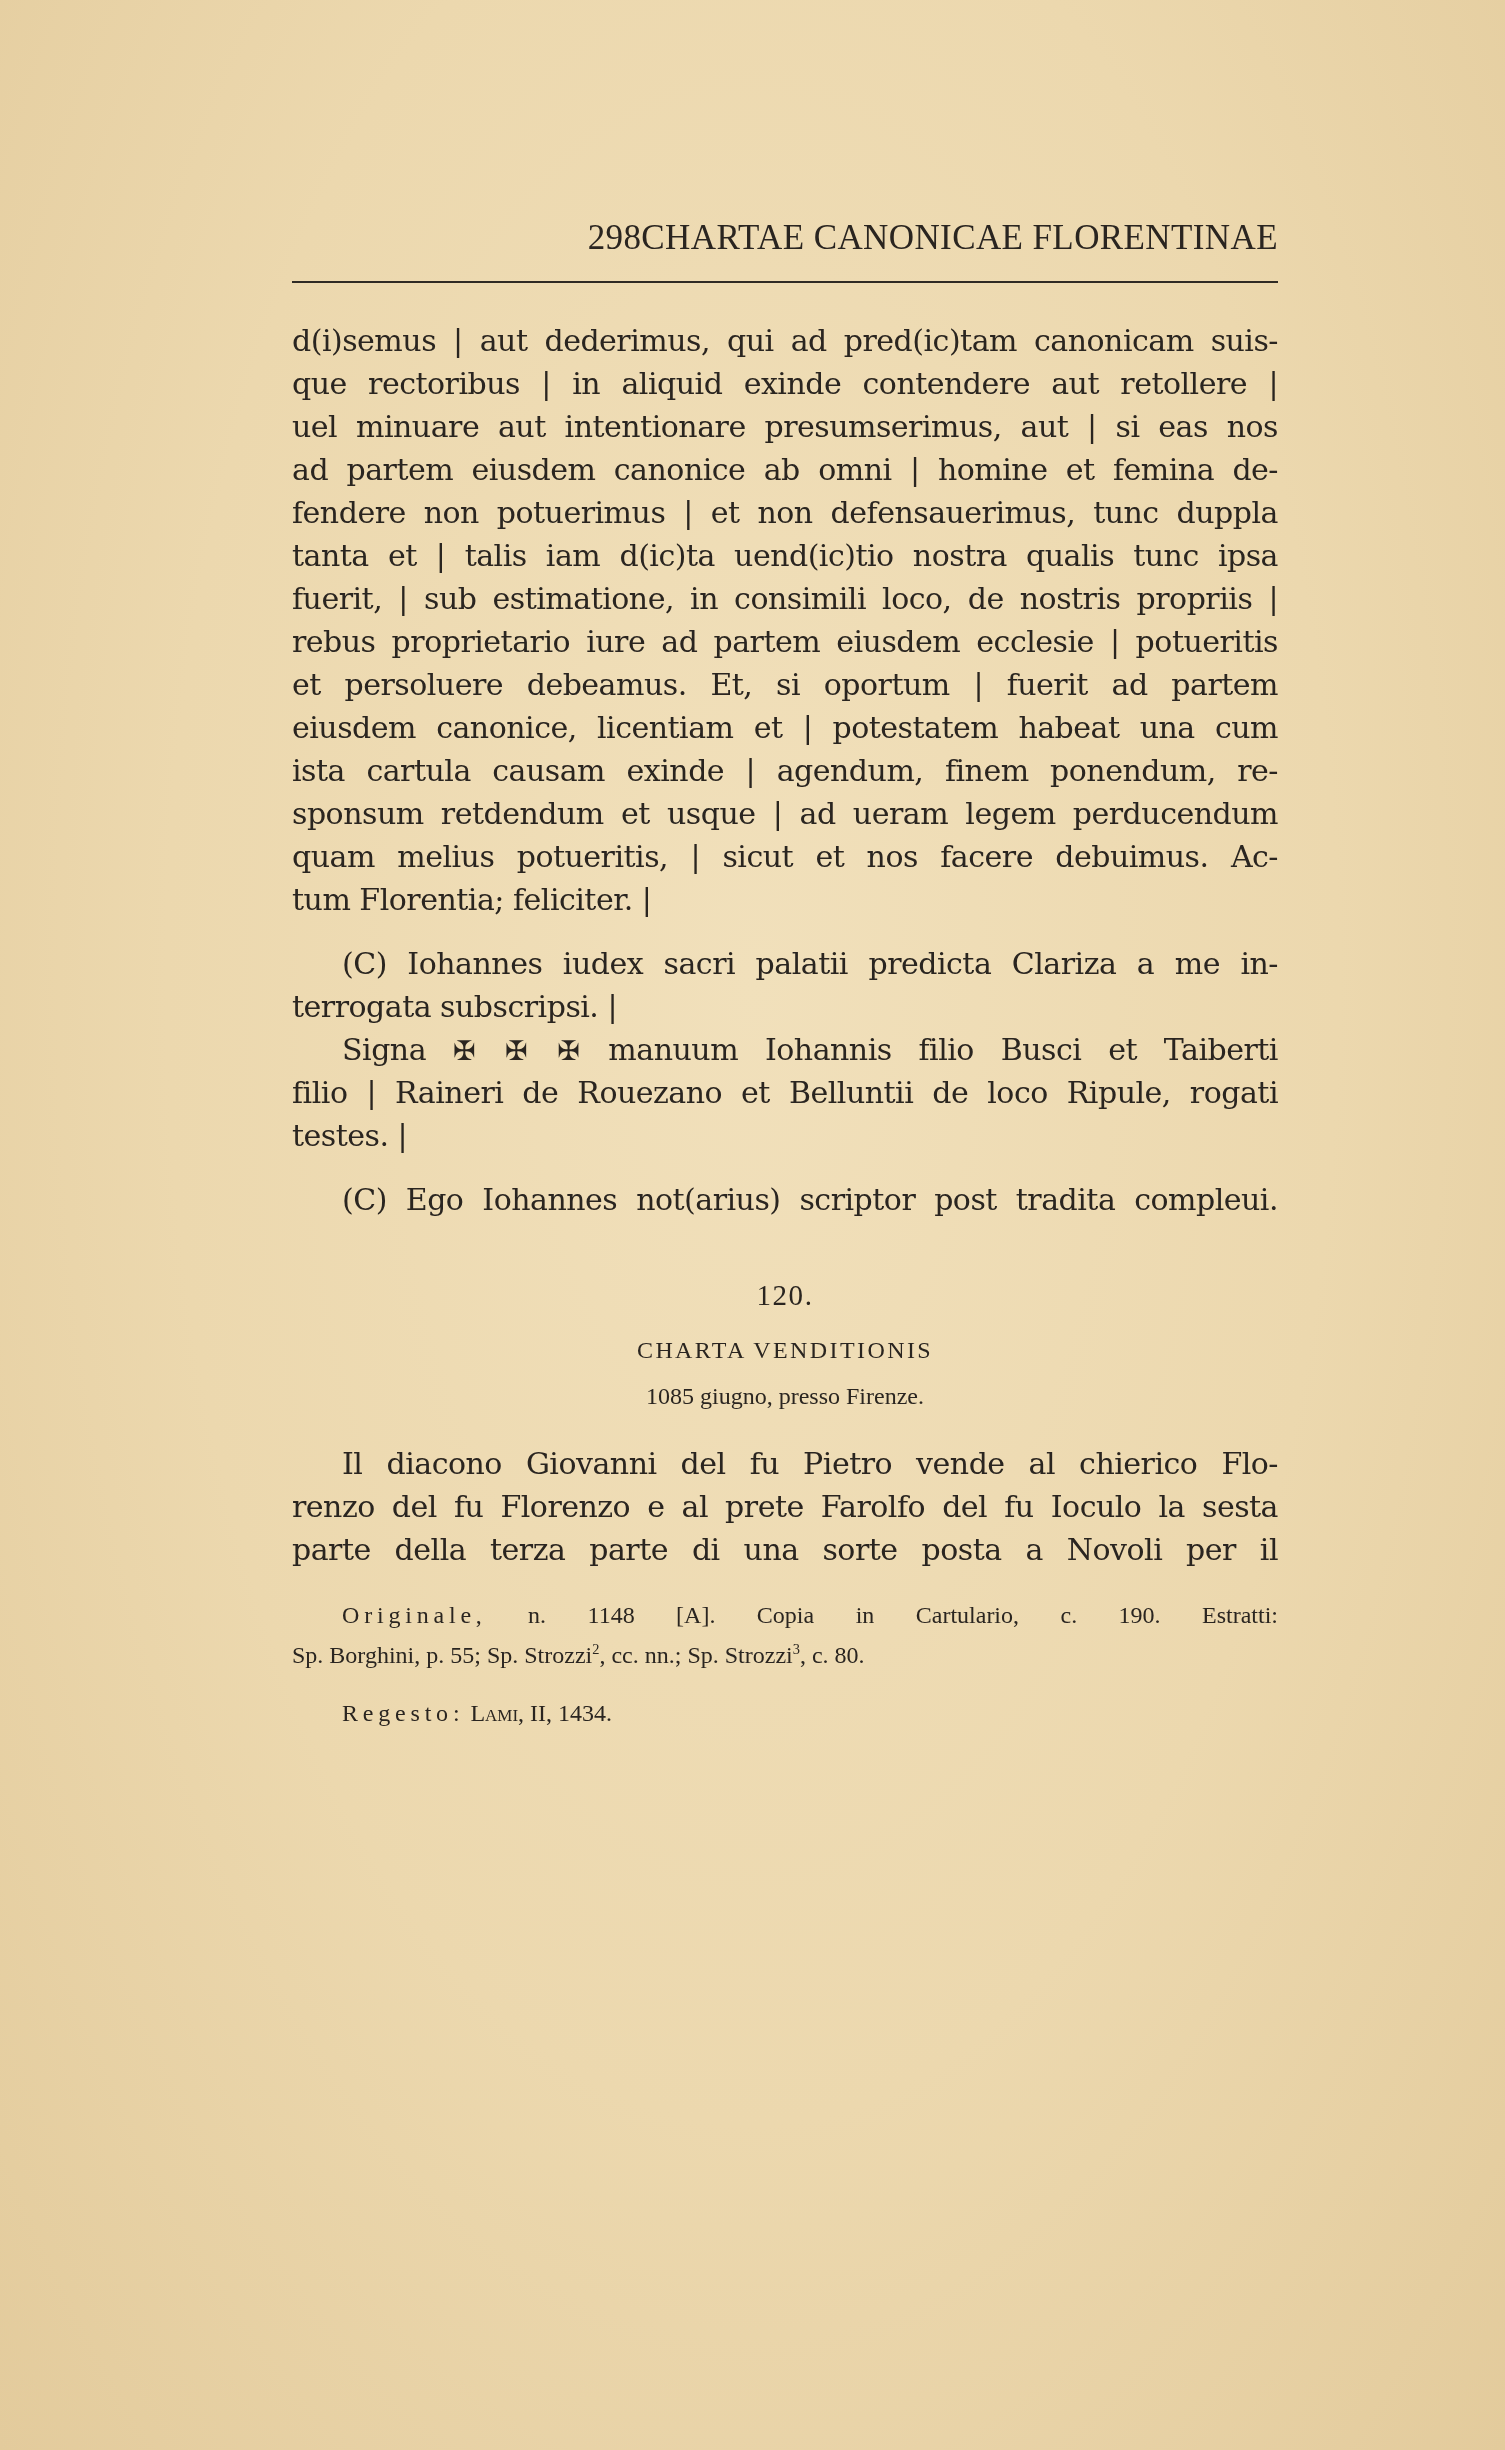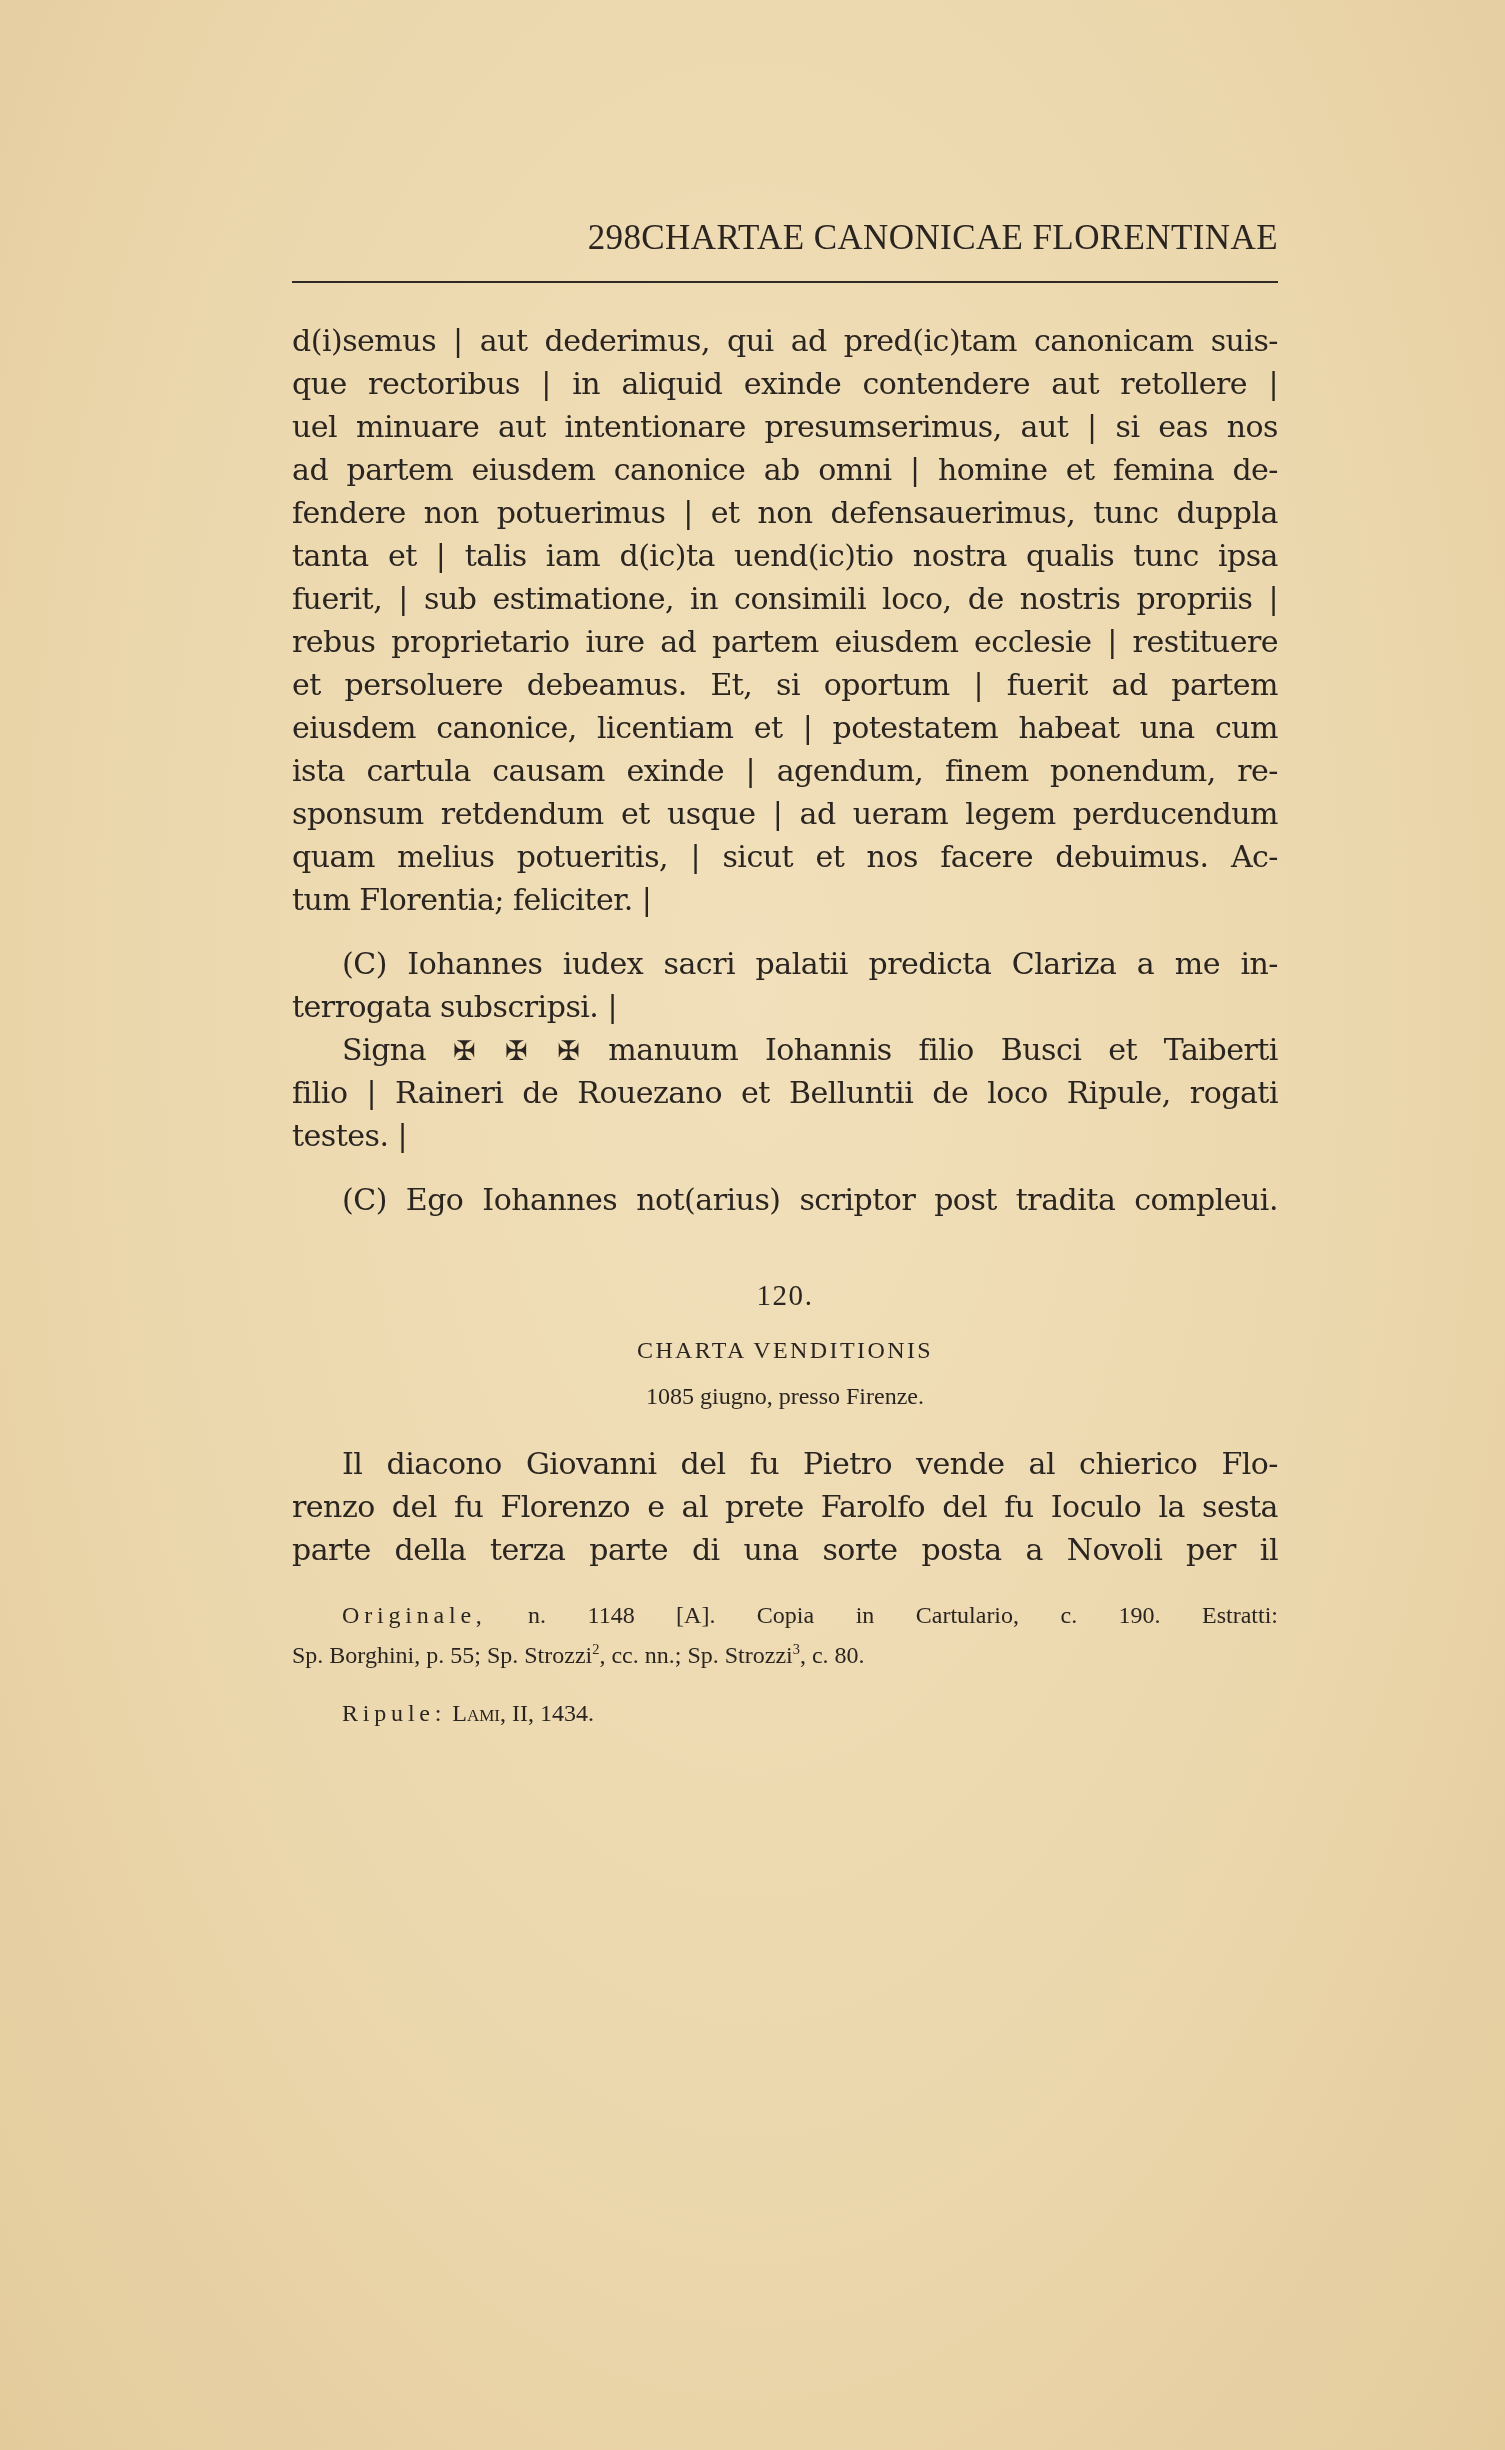--- a/index.html
+++ b/index.html
@@ -68,21 +68,21 @@
   <div class="body">
 
     <div>
       <div class="line">d(i)semus | aut dederimus, qui ad pred(ic)tam canonicam suis-</div>
       <div class="line">que rectoribus | in aliquid exinde contendere aut retollere |</div>
       <div class="line">uel minuare aut intentionare presumserimus, aut | si eas nos</div>
       <div class="line">ad partem eiusdem canonice ab omni | homine et femina de-</div>
       <div class="line">fendere non potuerimus | et non defensauerimus, tunc duppla</div>
       <div class="line">tanta et | talis iam d(ic)ta uend(ic)tio nostra qualis tunc ipsa</div>
       <div class="line">fuerit, | sub estimatione, in consimili loco, de nostris propriis |</div>
-      <div class="line">rebus proprietario iure ad partem eiusdem ecclesie | restituere</div>
+      <div class="line">rebus proprietario iure ad partem eiusdem ecclesie | potueritis</div>
       <div class="line">et persoluere debeamus. Et, si oportum | fuerit ad partem</div>
       <div class="line">eiusdem canonice, licentiam et | potestatem habeat una cum</div>
       <div class="line">ista cartula causam exinde | agendum, finem ponendum, re-</div>
       <div class="line">sponsum retdendum et usque | ad ueram legem perducendum</div>
       <div class="line">quam melius potueritis, | sicut et nos facere debuimus. Ac-</div>
       <div class="line last">tum Florentia; feliciter. |</div>
     </div>
 
     <div class="gap-s"></div>
 
@@ -132,19 +132,19 @@
         <span>Estratti:</span>
       </div>
       <div class="note last">
         <span>Sp. Borghini, p. 55; Sp. Strozzi</span><sup>2</sup><span>, cc. nn.; Sp. Strozzi</span><sup>3</sup><span>, c. 80.</span>
       </div>
     </div>
 
     <div style="height:17.6px"></div>
 
     <div class="note indent last">
-      <span class="spaced">Ripule:</span>
+      <span class="spaced">Regesto:</span>
       <span class="sc">Lami</span><span>, II, 1434.</span>
     </div>
 
   </div>
 </div>
 
 
 </body></html>

